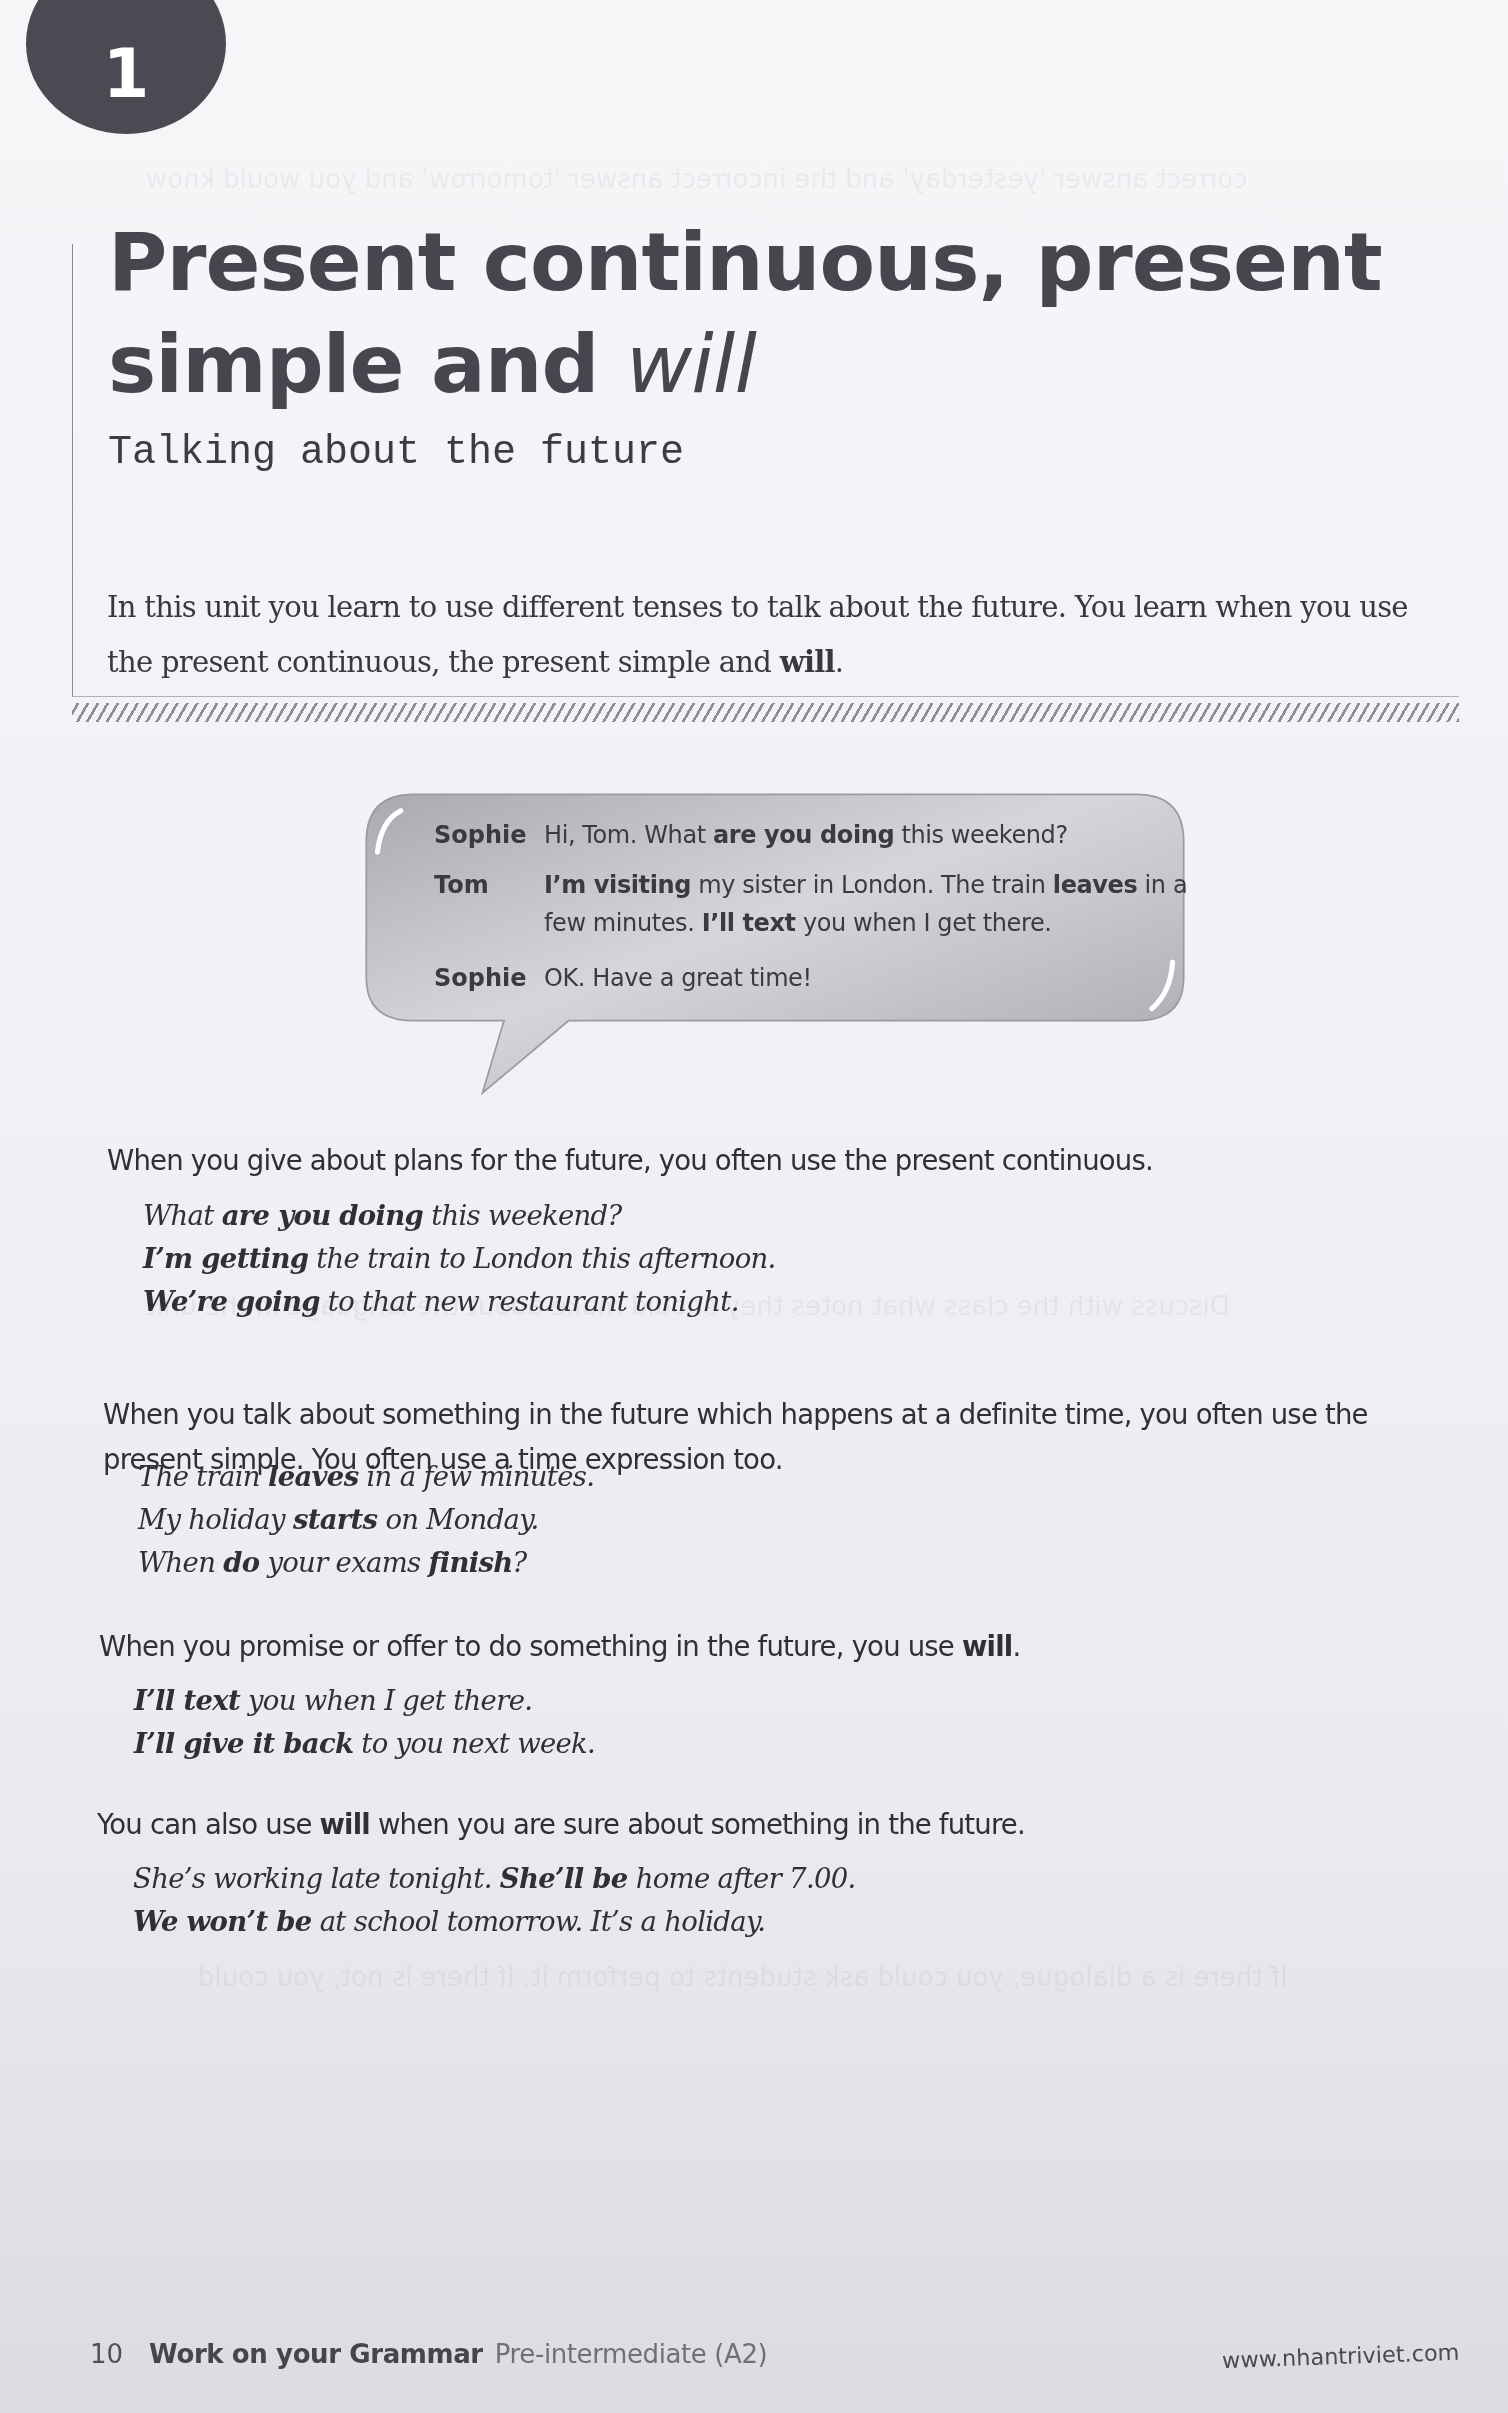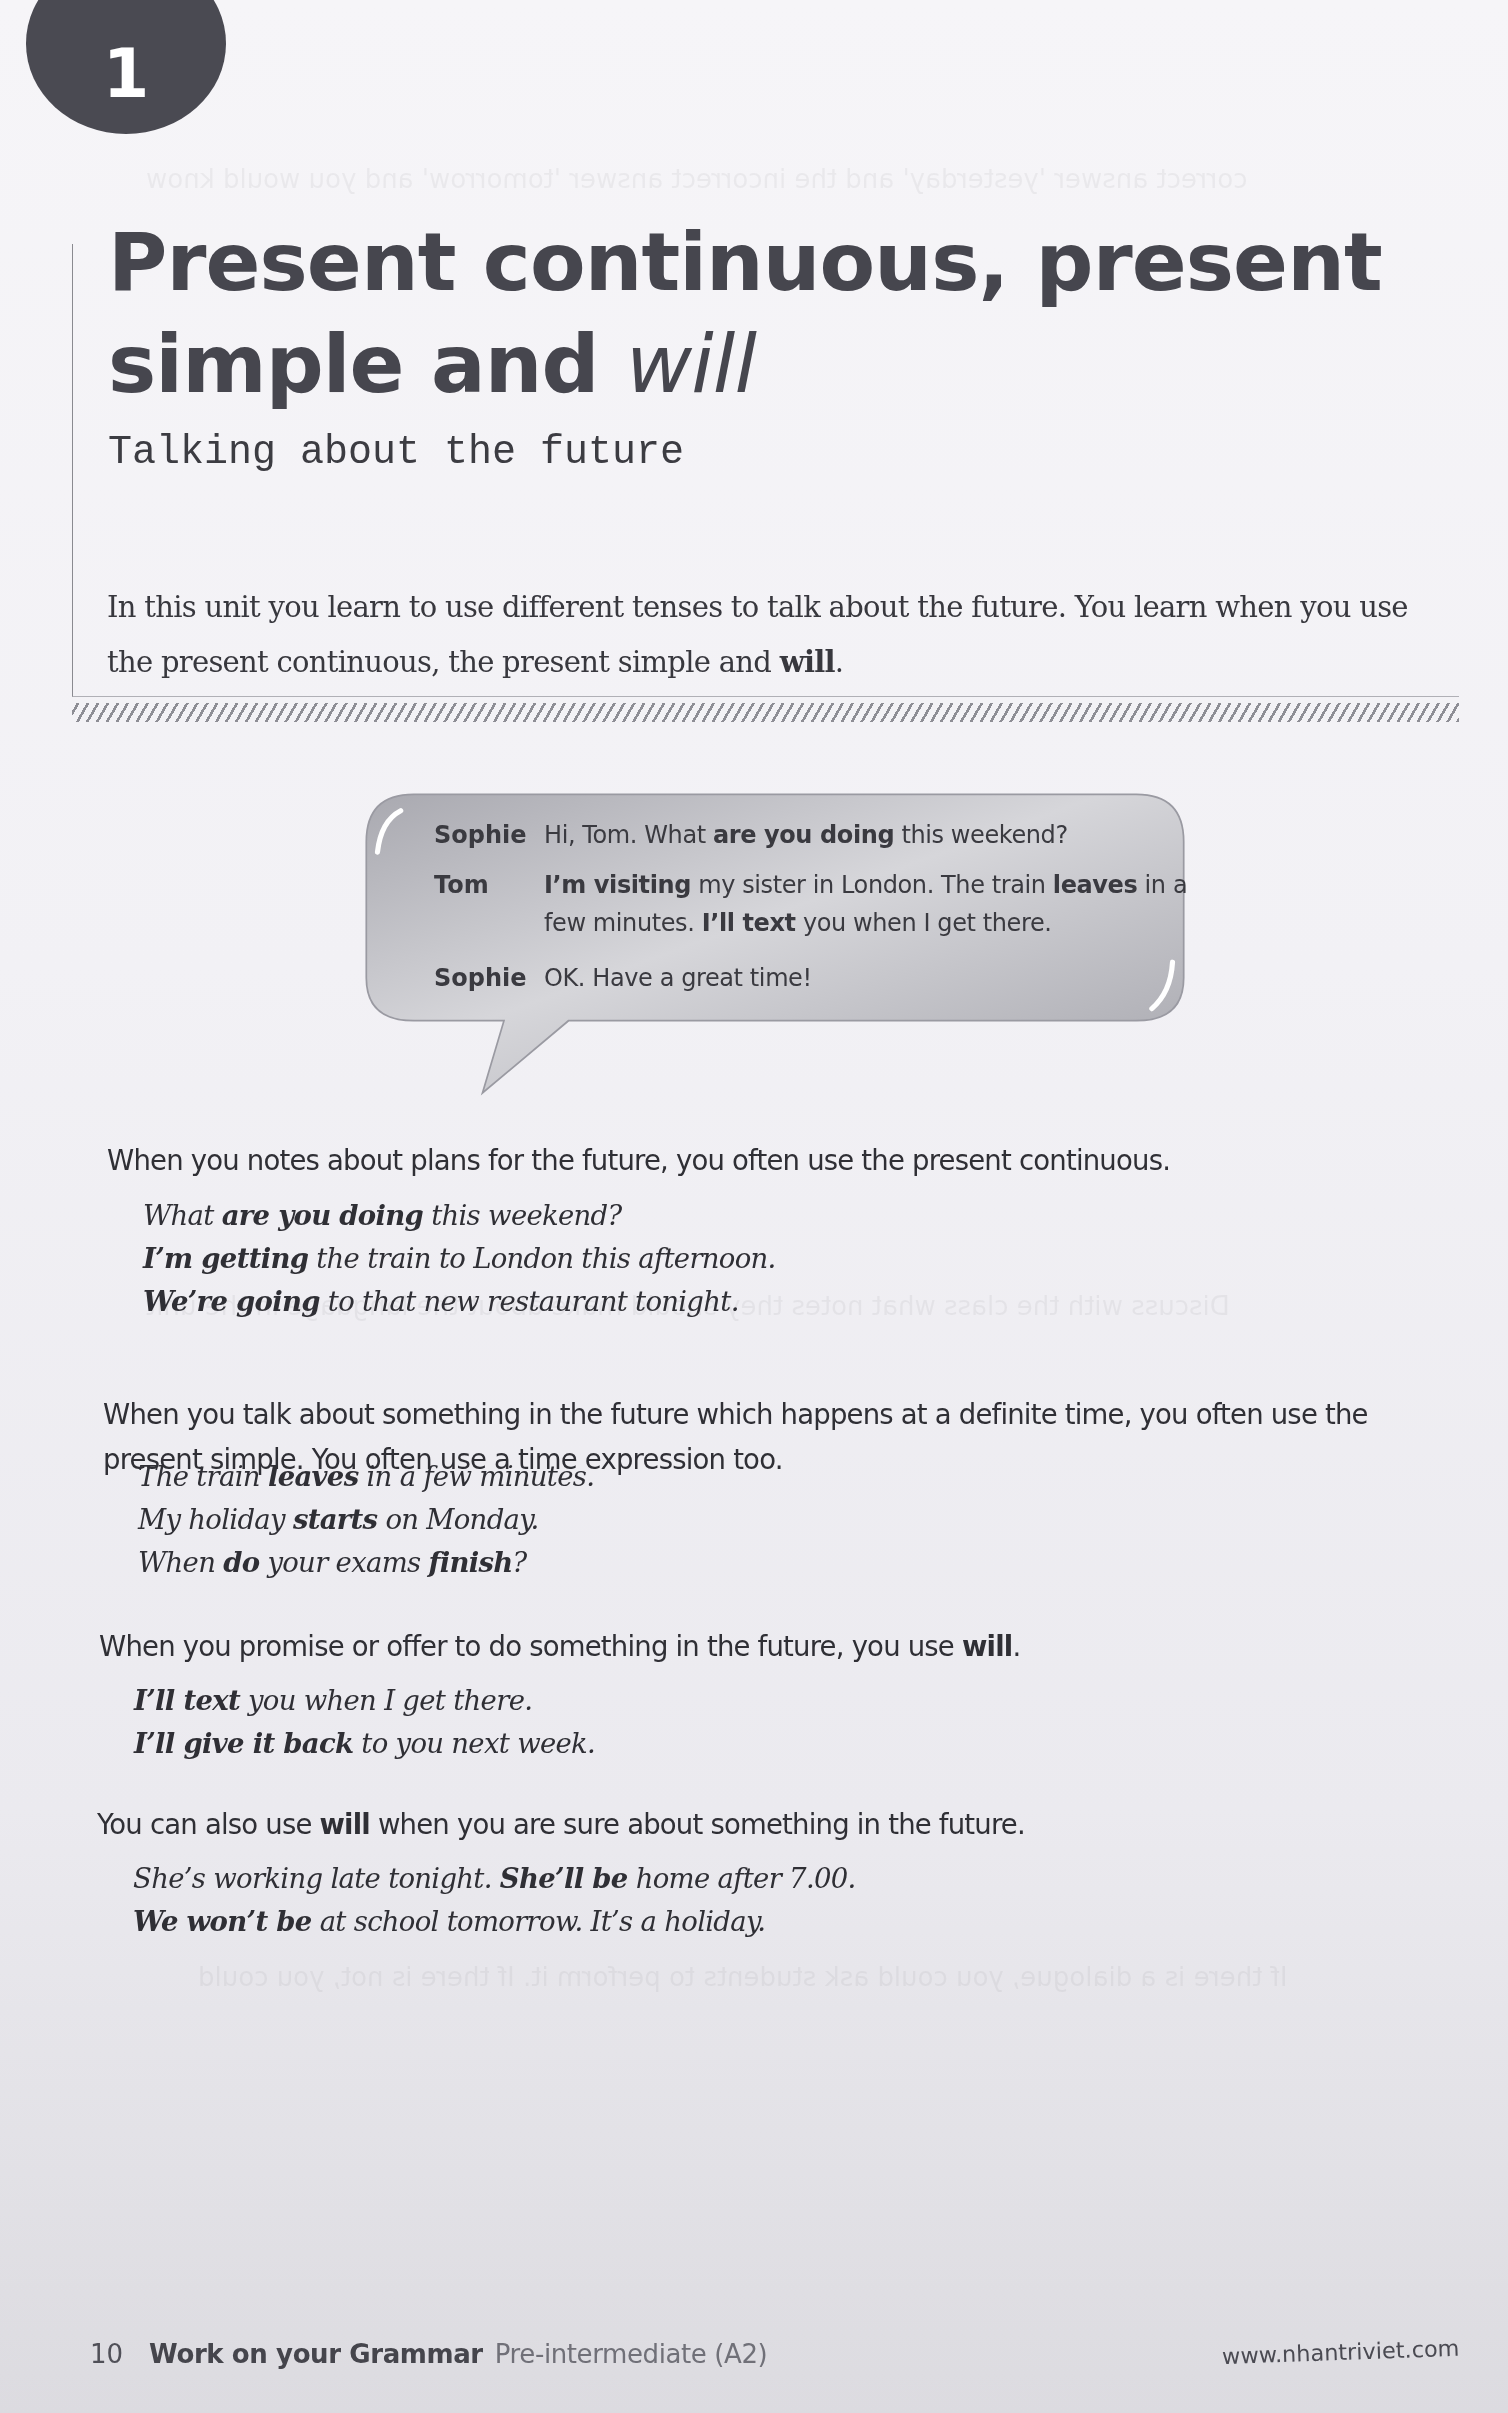--- a/index.html
+++ b/index.html
@@ -70,21 +70,21 @@
   }
   .para b { font-weight: 700; }
   .ex {
     font-family: "DejaVu Serif", serif; font-style: italic; font-size: 27.5px;
     line-height: 43px; color: #2f2f35; letter-spacing: -0.7px;
   }
   .ex b { font-weight: 700; }
 
   
   .footer {
-    left: 90px; top: 2339px; width: 1369px; display: flex; align-items: flex-start;
+    left: 90px; top: 2339px; width: 1369px; display: flex; align-items: flex-end;
     font-family: "DejaVu Sans", sans-serif; font-size: 26px; color: #505058;
   }
   .footer .pg { margin-right: 26px; font-weight: 400; }
   .footer .series { font-weight: 700; margin-right: 12px; color: #45454c; letter-spacing: -0.4px; }
   .footer .level { font-weight: 400; color: #707078; letter-spacing: -0.4px; }
   .footer .site { margin-left: auto; font-size: 22.4px; color: #4a4a52; transform: rotate(-2deg); }
 
   
   .ghost {
     font-family: "DejaVu Sans", sans-serif; font-size: 26px; color: #3a3a40; opacity: 0.06;
@@ -134,21 +134,21 @@
         <span class="speech"><b>I’m visiting</b><span> my sister in London. The train </span><b>leaves</b><span> in a few minutes. </span><b>I’ll text</b><span> you when I get there.</span></span>
       </div>
       <div class="dline gap">
         <span class="speaker">Sophie</span>
         <span class="speech"><span>OK. Have a great time!</span></span>
       </div>
     </div>
 </div>
 
 <div id="sections">
-    <div class="abs para" style="left: 107px; top: 1138px;">When you notes about plans for the future, you often use the present continuous.</div>
+    <div class="abs para" style="left: 107px; top: 1138px;">When you give about plans for the future, you often use the present continuous.</div>
     <div class="abs" style="left: 143px; top: 1194px;">
       <div class="ex"><span>What </span><b>are you doing</b><span> this weekend?</span></div>
       <div class="ex"><span></span><b>I’m getting</b><span> the train to London this afternoon.</span></div>
       <div class="ex"><span></span><b>We’re going</b><span> to that new restaurant tonight.</span></div>
     </div>
     <div class="abs para" style="left: 103px; top: 1357px; margin-top: 35px;">When you talk about something in the future which happens at a definite time, you often use the present simple. You often use a time expression too.</div>
     <div class="abs" style="left: 138px; top: 1455px;">
       <div class="ex"><span>The train </span><b>leaves</b><span> in a few minutes.</span></div>
       <div class="ex"><span>My holiday </span><b>starts</b><span> on Monday.</span></div>
       <div class="ex"><span>When </span><b>do</b><span> your exams </span><b>finish</b><span>?</span></div>

